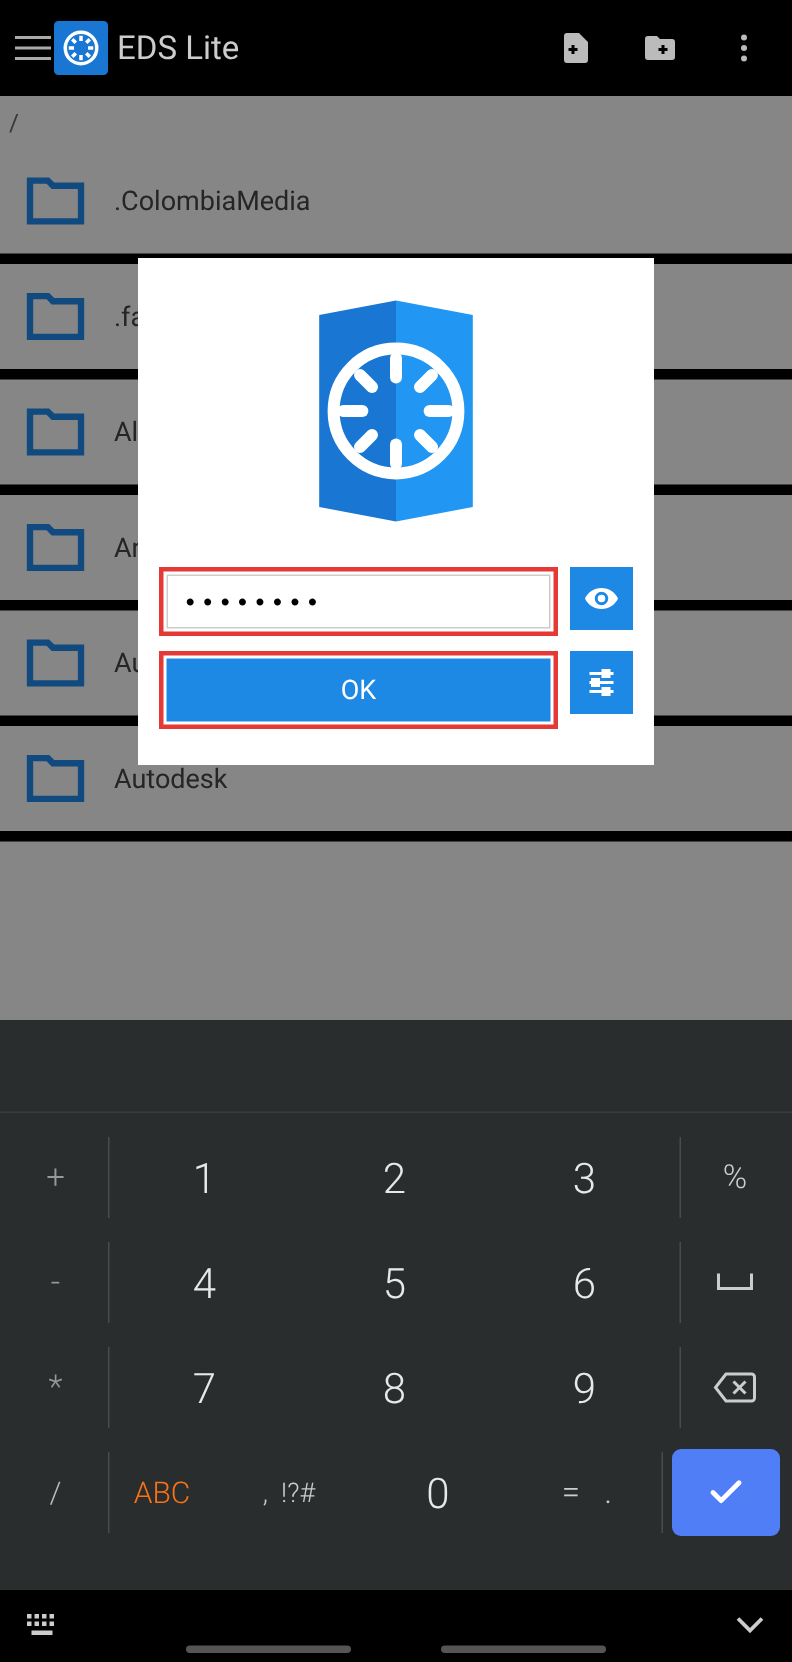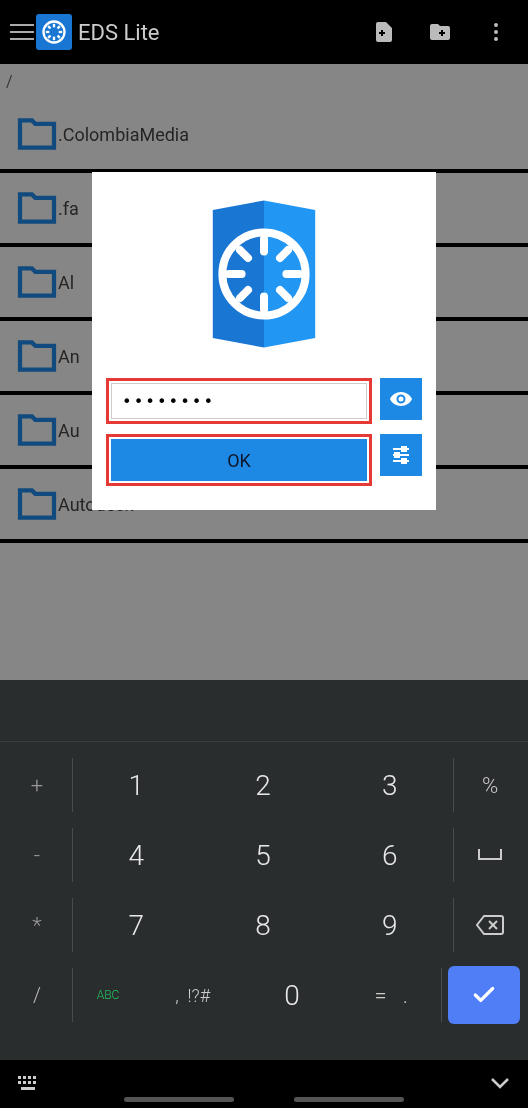--- a/index.html
+++ b/index.html
@@ -12,35 +12,35 @@
     .menu-icon span { height: 2px; background: #aaa; }
     .app-logo { width: 36px; height: 36px; background: #1976d2; border-radius: 3px; display: flex; align-items: center; justify-content: center; }
     .app-title { color: #ccc; font-size: 22px; font-weight: 400; margin-left: 6px; }
     .appbar-actions { display: flex; gap: 32px; padding-right: 12px; }
     .appbar-icon { width: 24px; height: 24px; color: #aaa; display: flex; align-items: center; justify-content: center; }
     
     
     .content { position: relative; background: #f5f5f5; height: 616px; }
     .breadcrumb { padding: 8px 6px; font-size: 16px; color: #666; }
     .file-list { }
-    .file-item { display: flex; align-items: center; padding: 18px 16px; border-bottom: 4px solid #000000; }
+    .file-item { display: flex; align-items: center; padding: 18px 16px; border-bottom: 7px solid #000000; gap: 18px; }
     .folder-icon { width: 42px; height: 34px; }
     .file-name { font-size: 18px; color: #444; }
     
     
     .dim { position: absolute; inset: 0; background: rgba(0,0,0,0.45); }
     
     
     .dialog { position: absolute; left: 92px; top: 172px; width: 344px; background: #fff; padding: 22px 14px 14px; }
     .dialog-logo { display: flex; justify-content: center; margin-bottom: 24px; }
     .dialog-row { display: flex; gap: 8px; margin-bottom: 10px; align-items: stretch; }
     .highlight-box { border: 3px solid #e53935; padding: 2px; flex: 1; }
     .pw-input { width: 100%; height: 36px; border: 1px solid #ccc; padding: 0 10px; font-size: 16px; letter-spacing: 2px; font-family: monospace; outline: none; }
     .icon-btn { width: 42px; height: 42px; background: #1e88e5; display: flex; align-items: center; justify-content: center; }
-    .ok-btn { width: 100%; height: 42px; background: #1e88e5; color: #0f172a; font-size: 18px; border: none; display: flex; align-items: center; justify-content: center; }
+    .ok-btn { width: 100%; height: 42px; background: #1e88e5; color: #ffffff; font-size: 18px; border: none; display: flex; align-items: center; justify-content: center; }
     
     
     .keyboard { position: absolute; left: 0; top: 680px; width: 528px; height: 380px; background: #2a2d2e; }
     .kb-suggest { height: 62px; border-bottom: 1px solid rgba(255,255,255,0.08); }
     .kb-rows { padding: 8px 2px 6px; }
     .kb-row { display: flex; height: 70px; }
     .kb-key { flex: 1; display: flex; align-items: center; justify-content: center; color: #e8e8e8; font-size: 28px; font-weight: 300; }
     .kb-key.small { font-size: 22px; }
     .kb-key.side { flex: 0 0 70px; font-size: 22px; color: #999; }
     .kb-key.side-right { flex: 0 0 72px; }
@@ -224,21 +224,21 @@
             <line x1="14" y1="7" x2="22" y2="15" stroke="#ccc" stroke-width="2"></line>
             <line x1="22" y1="7" x2="14" y2="15" stroke="#ccc" stroke-width="2"></line>
           </svg>
       </div>
     </div>
     <div class="kb-row">
       <div class="kb-key side" style="flex-direction:column; gap:2px;">
         <span style="font-size:20px;color:#bbb">/</span>
       </div>
       <div class="kb-divider-v"></div>
-      <div class="kb-key small" style="flex:0 0 70px; font-size:12px; color:#22c55e;">ABC</div>
+      <div class="kb-key small" style="flex:0 0 70px; font-size:20px; color:#f97316;">ABC</div>
       <div class="kb-key small" style="flex:1; font-size:18px; white-space:pre; color:#ccc;">,  !?#</div>
       <div class="kb-key">0</div>
       <div class="kb-key small" style="flex:1; white-space:pre; color:#ccc;">=   .</div>
       <div class="kb-divider-v"></div>
       <div class="kb-key side-right enter-key">
         <svg width="26" height="26" viewBox="0 0 24 24">
             <path d="M4 12l5 5L20 6" fill="none" stroke="#fff" stroke-width="3" stroke-linecap="round" stroke-linejoin="round"></path>
           </svg>
       </div>
     </div>

